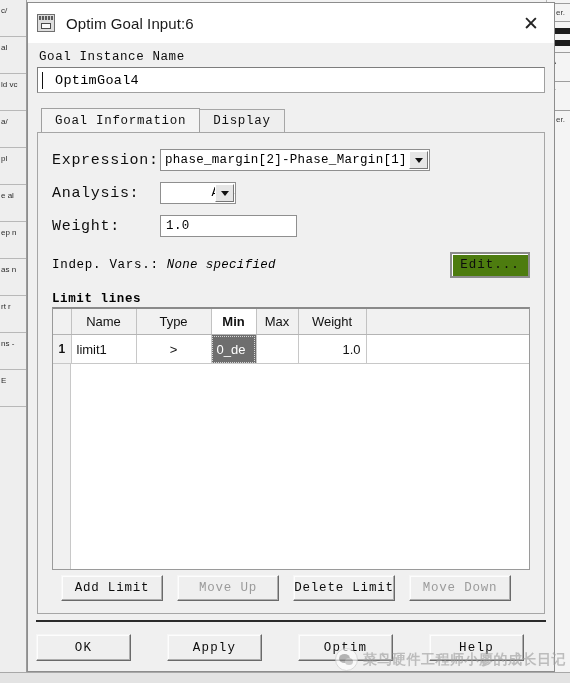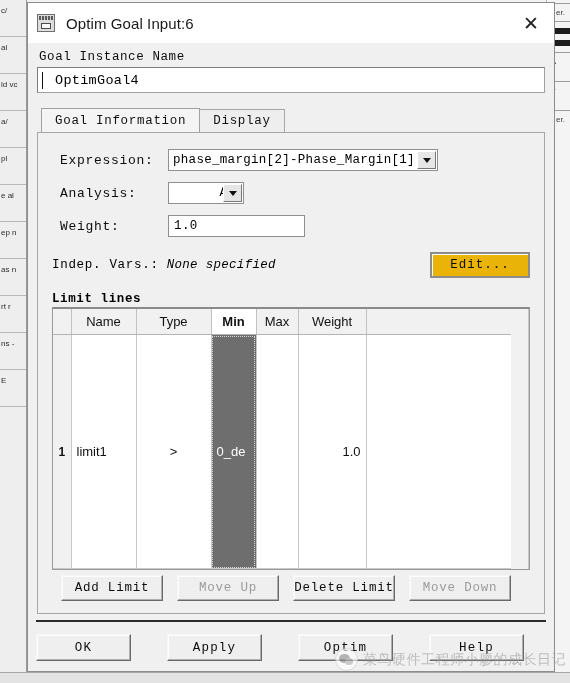--- a/index.html
+++ b/index.html
@@ -235,24 +235,23 @@
   .form-row {
     display: flex;
     align-items: center;
     margin-bottom: 11px;
     height: 22px;
     flex: none;
   }
   .form-row .lbl {
     width: 108px;
     flex: none;
-    font-size: 13px;
+    font-size: 15px;
     letter-spacing: 0.7px;
     color: #0d0d0d;
-    margin-left: 8px;
   }
 
   .combo {
     height: 22px;
     background: #ffffff;
     border: 1px solid #8f8f8f;
     box-sizing: border-box;
     display: flex;
     align-items: center;
     position: relative;
@@ -323,44 +322,44 @@
     align-items: center;
     justify-content: center;
     font-size: 12.5px;
     letter-spacing: 1px;
     color: #0d0d0d;
     cursor: default;
     font-family: "Liberation Mono", monospace;
   }
   .btn.disabled { color: #9b9b9b; }
   .btn-edit {
-    width: 100px; height: 26px;
+    width: 80px; height: 26px;
     margin-left: auto;
     border: 2px solid #8c8c8c;
     box-shadow: inset 1px 1px 0 #ffffff;
-    background: #eab308;
+    background: #4d7c0f;
   }
 
   
   .group-title {
     font-weight: bold;
     font-size: 12.5px;
     letter-spacing: 0.6px;
     margin: 14px 0 1px 0;
     flex: none;
   }
   .table-wrap {
     flex: 1;
     min-height: 0;
     background: #ffffff;
     border: 1px solid #9a9a9a;
     border-top: 2px solid #8a8a8a;
     box-sizing: border-box;
     display: flex;
-    flex-direction: row;
+    flex-direction: column;
     overflow: hidden;
   }
   table.grid {
     border-collapse: collapse;
     table-layout: fixed;
     width: 100%;
     font-family: "Liberation Sans", sans-serif;
   }
   table.grid th {
     background: #f1f1f1;
@@ -463,20 +462,21 @@
   
   #watermark {
     position: absolute;
     left: 335px;
     top: 648px;
     display: flex;
     align-items: center;
     opacity: 0.62;
     pointer-events: none;
     z-index: 50;
+    font-weight: bold;
   }
   .wm-logo {
     width: 21px; height: 21px;
     border-radius: 50%;
     background: #ffffff;
     border: 1px solid #c9c9c9;
     position: relative;
     flex: none;
     margin-right: 5px;
   }

